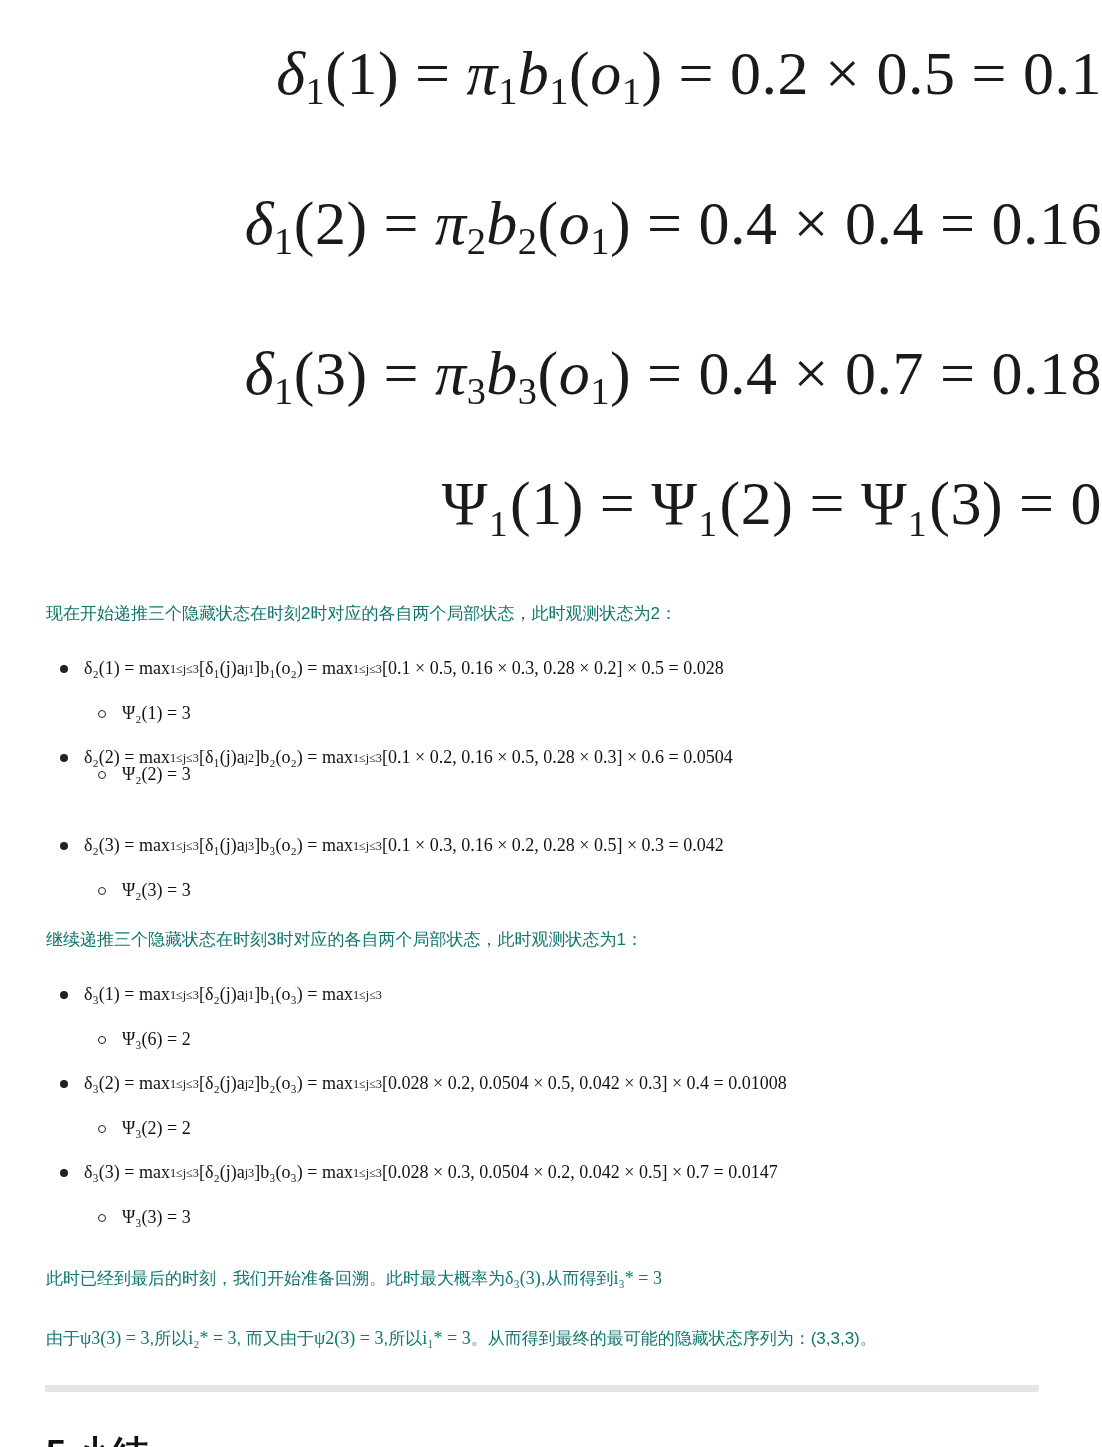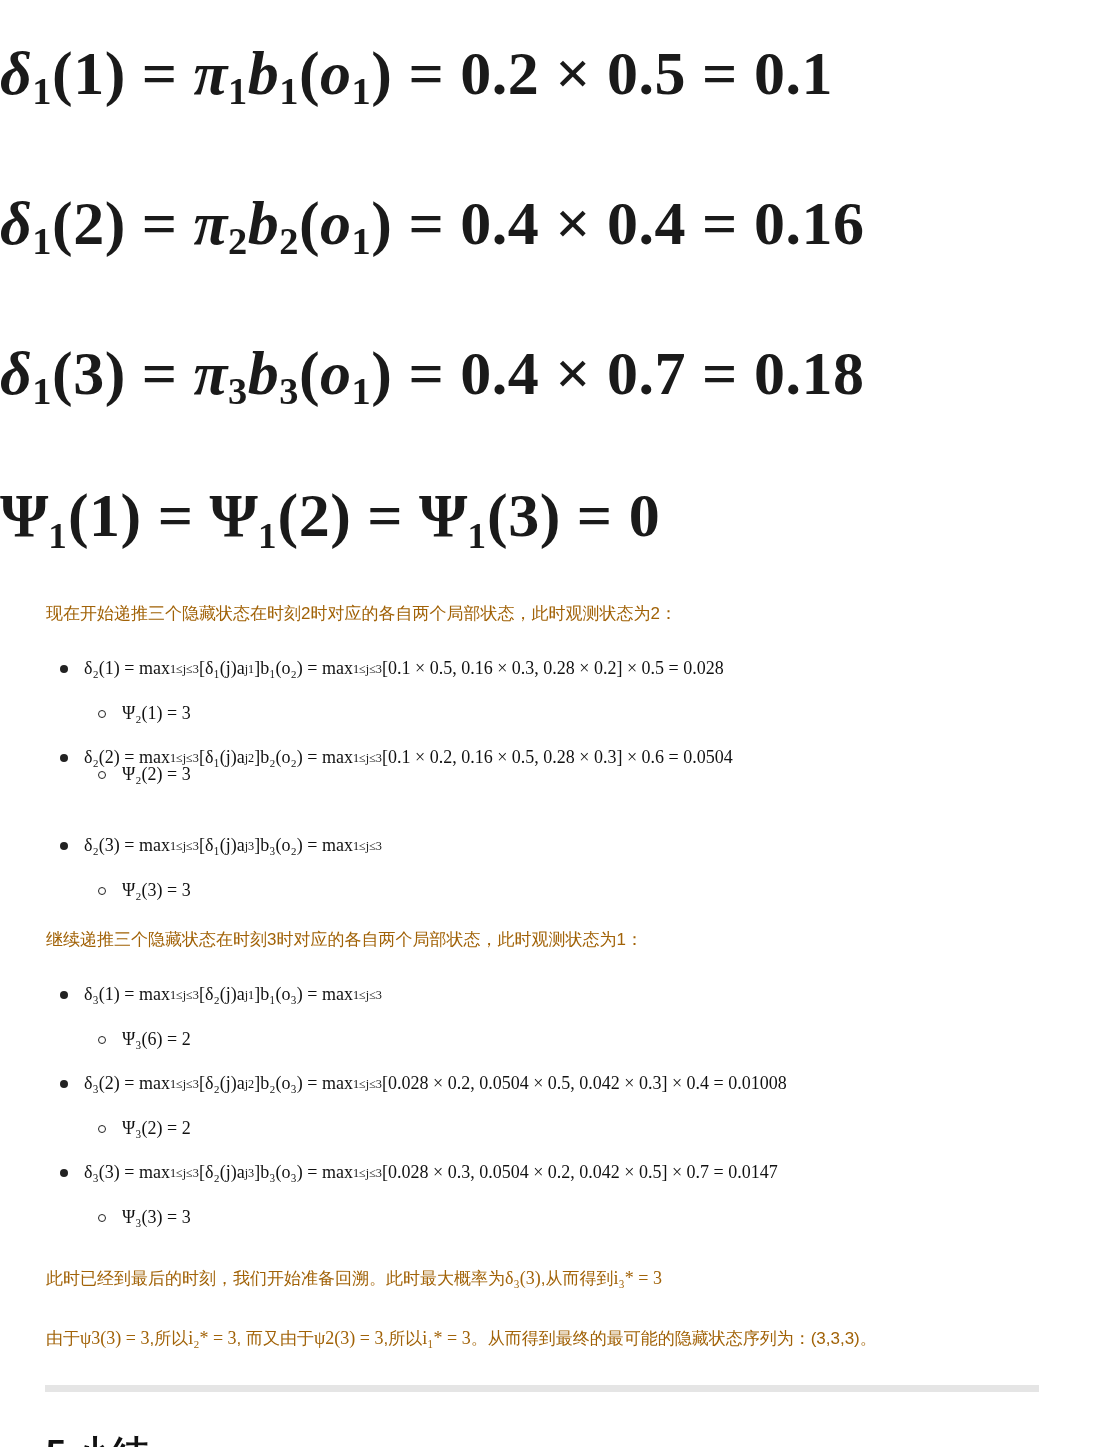--- a/index.html
+++ b/index.html
@@ -1,20 +1,20 @@
 <!DOCTYPE html>
 <html><head>
 <meta charset="utf-8">
 <style>
   html, body { margin:0; padding:0; background:#ffffff; }
   body { width:1102px; height:1447px; overflow:hidden; position:relative; color:#111; font-family:"Liberation Sans", sans-serif; }
-  .big-eq { position:absolute; left:0; width:1102px; text-align:left; font-family:"Liberation Serif", serif; font-size:62px; color:#1a1a1a; white-space:nowrap; letter-spacing:0.5px;font-weight:bold; }
+  .big-eq { position:absolute; left:0; width:1102px; text-align:right; font-family:"Liberation Serif", serif; font-size:62px; color:#1a1a1a; white-space:nowrap; letter-spacing:0.5px; }
   .big-eq i { font-style:italic; }
   .big-eq sub { font-size:0.62em; vertical-align:-0.25em; line-height:0; }
-  .para { position:absolute; left:46px; font-size:17px; color:#a16207; white-space:nowrap; }
+  .para { position:absolute; left:46px; font-size:17px; color:#0f766e; white-space:nowrap; }
   .math { font-family:"Liberation Serif", serif; font-size:18px;justify-content:center; }
   .math sub { font-size:0.68em; vertical-align:-0.3em; line-height:0; }
   .item { position:absolute; white-space:nowrap; display:flex; align-items:center; }
   .l1 { left:60px; }
   .l2 { left:98px; }
   .bullet { display:inline-block; width:8px; height:8px; border-radius:50%; background:#222; margin-right:16px; }
   .circle { display:inline-block; width:6px; height:6px; border-radius:50%; border:1.5px solid #222; margin-right:16px; }
   .hr { position:absolute; left:45px; top:1385px; width:994px; height:7px; background:#e5e5e5; }
   .h2 { position:absolute; left:46px; top:1430px; font-size:36px; font-weight:bold; color:#111; white-space:nowrap; }
 </style>
@@ -23,21 +23,21 @@
 
 <div class="big-eq" style="top:38px">
   <i>δ</i><sub>1</sub>(1) = <i>π</i><sub>1</sub><i>b</i><sub>1</sub>(<i>o</i><sub>1</sub>) = <span>0.2 × 0.5</span> = <span>0.1</span>
 </div>
 <div class="big-eq" style="top:188px">
   <i>δ</i><sub>1</sub>(2) = <i>π</i><sub>2</sub><i>b</i><sub>2</sub>(<i>o</i><sub>1</sub>) = <span>0.4 × 0.4</span> = <span>0.16</span>
 </div>
 <div class="big-eq" style="top:338px">
   <i>δ</i><sub>1</sub>(3) = <i>π</i><sub>3</sub><i>b</i><sub>3</sub>(<i>o</i><sub>1</sub>) = <span>0.4 × 0.7</span> = <span>0.18</span>
 </div>
-<div class="big-eq" style="top:480px">Ψ₁(1) = Ψ₁(2) = Ψ₁(3) = 0</div>
+<div class="big-eq" style="top:468px">Ψ₁(1) = Ψ₁(2) = Ψ₁(3) = 0</div>
 
 <div class="para" style="top:602px">现在开始递推三个隐藏状态在时刻2时对应的各自两个局部状态，此时观测状态为2：</div>
 
 <div class="item l1 math" style="top:658px">
   <span class="bullet"></span>
   <span>δ₂(1) = max</span>
     <sub>1≤j≤3</sub>
     <span>[δ₁(j)a</span>
     <sub>j1</sub>
     <span>]b₁(o₂) = max</span>
@@ -65,20 +65,21 @@
 </div>
 
 <div class="item l1 math" style="top:835px">
   <span class="bullet"></span>
   <span>δ₂(3) = max</span>
     <sub>1≤j≤3</sub>
     <span>[δ₁(j)a</span>
     <sub>j3</sub>
     <span>]b₃(o₂) = max</span>
     <sub>1≤j≤3</sub>
+    <span>[0.1 × 0.3, 0.16 × 0.2, 0.28 × 0.5] × 0.3 = 0.042</span>
 </div>
 <div class="item l2 math" style="top:880px">
   <span class="circle"></span>
     <span>Ψ₂(3) = 3</span>
 </div>
 
 <div class="para" style="top:928px">继续递推三个隐藏状态在时刻3时对应的各自两个局部状态，此时观测状态为1：</div>
 
 <div class="item l1 math" style="top:984px">
   <span class="bullet"></span>

